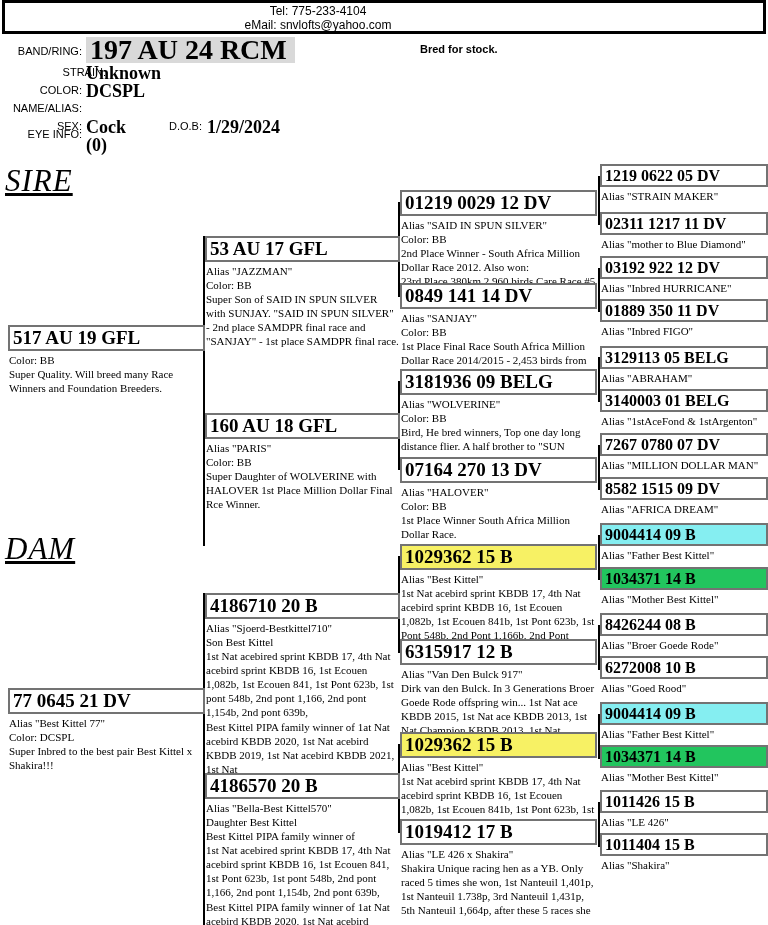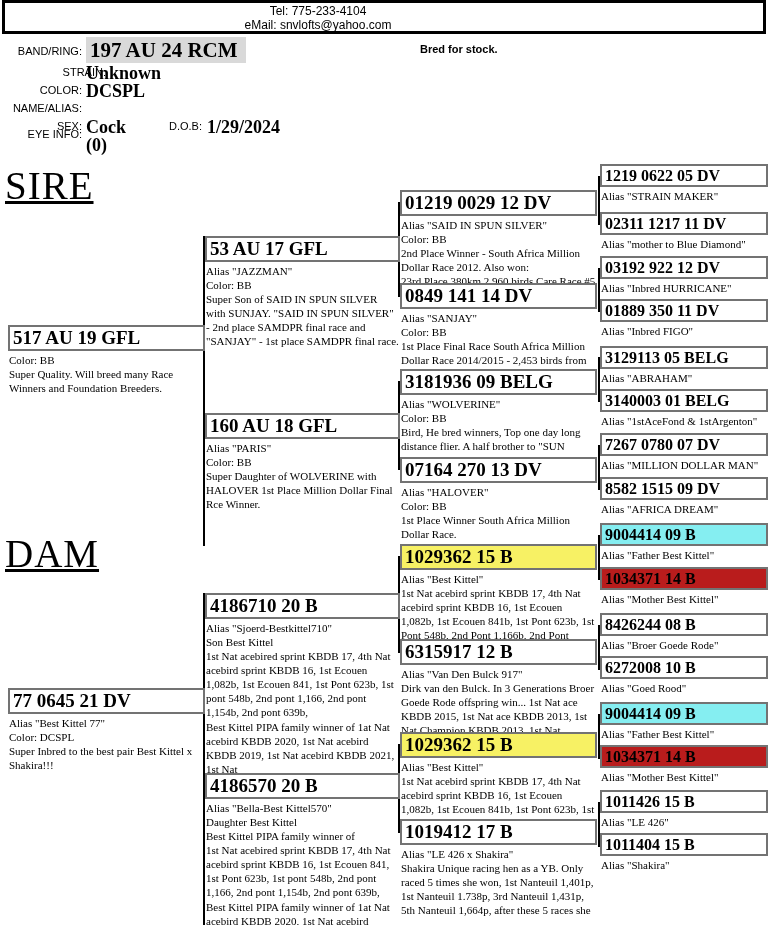--- a/index.html
+++ b/index.html
@@ -8,35 +8,35 @@
   
   .topbox{position:absolute;left:2px;top:0;width:764px;height:34px;border:3px solid #000;
           box-sizing:border-box;background:#fff;}
   .topline{position:absolute;left:0;width:636px;text-align:center;
            font-family:"Liberation Sans",sans-serif;font-size:12px;}
   
   .ilabel{position:absolute;width:82px;text-align:right;
           font-family:"Liberation Sans",sans-serif;font-size:11px;}
   .ival{position:absolute;font-weight:bold;font-size:18px;}
   .bandring{position:absolute;left:86px;top:37px;background:#D9D9D9;
-            font-weight:bold;font-size:21px;line-height:26px;padding:0 8px 0 4px;}
+            font-weight:bold;font-size:28px;line-height:26px;padding:0 8px 0 4px;}
   .brednote{position:absolute;left:420px;top:43px;font-family:"Liberation Sans",sans-serif;
             font-weight:bold;font-size:11px;}
   
-  .sechead{position:absolute;left:5px;font-size:39px;
+  .sechead{position:absolute;left:5px;font-style:italic;font-size:31px;
            text-decoration:underline;letter-spacing:1px;text-align:right;}
   
   .cell{position:absolute;box-sizing:border-box;}
   .band{border:2px solid #737373;box-sizing:border-box;background:#fff;font-weight:bold;
         padding:0 3px;white-space:nowrap;overflow:hidden;}
   .g13 .band{font-size:19px;line-height:22px;height:26px;}
   .g4 .band{font-size:16px;line-height:19px;height:23px;}
   .band[data-hl="yellow"]{background:#F7F164;}
   .band[data-hl="cyan"]{background:#85EEF1;}
-  .band[data-hl="salmon"]{background:#b91c1c;}
+  .band[data-hl="salmon"]{background:#22c55e;}
   .desc{font-size:11px;line-height:1.28;padding:2px 1px 0 1px;white-space:pre-line;}
   .g4 .desc{font-size:11px;padding-top:2px;}
   
   .vline{position:absolute;width:2px;background:#000;}
 </style>
 </head>
 <body>
 
 <div class="page">
 

